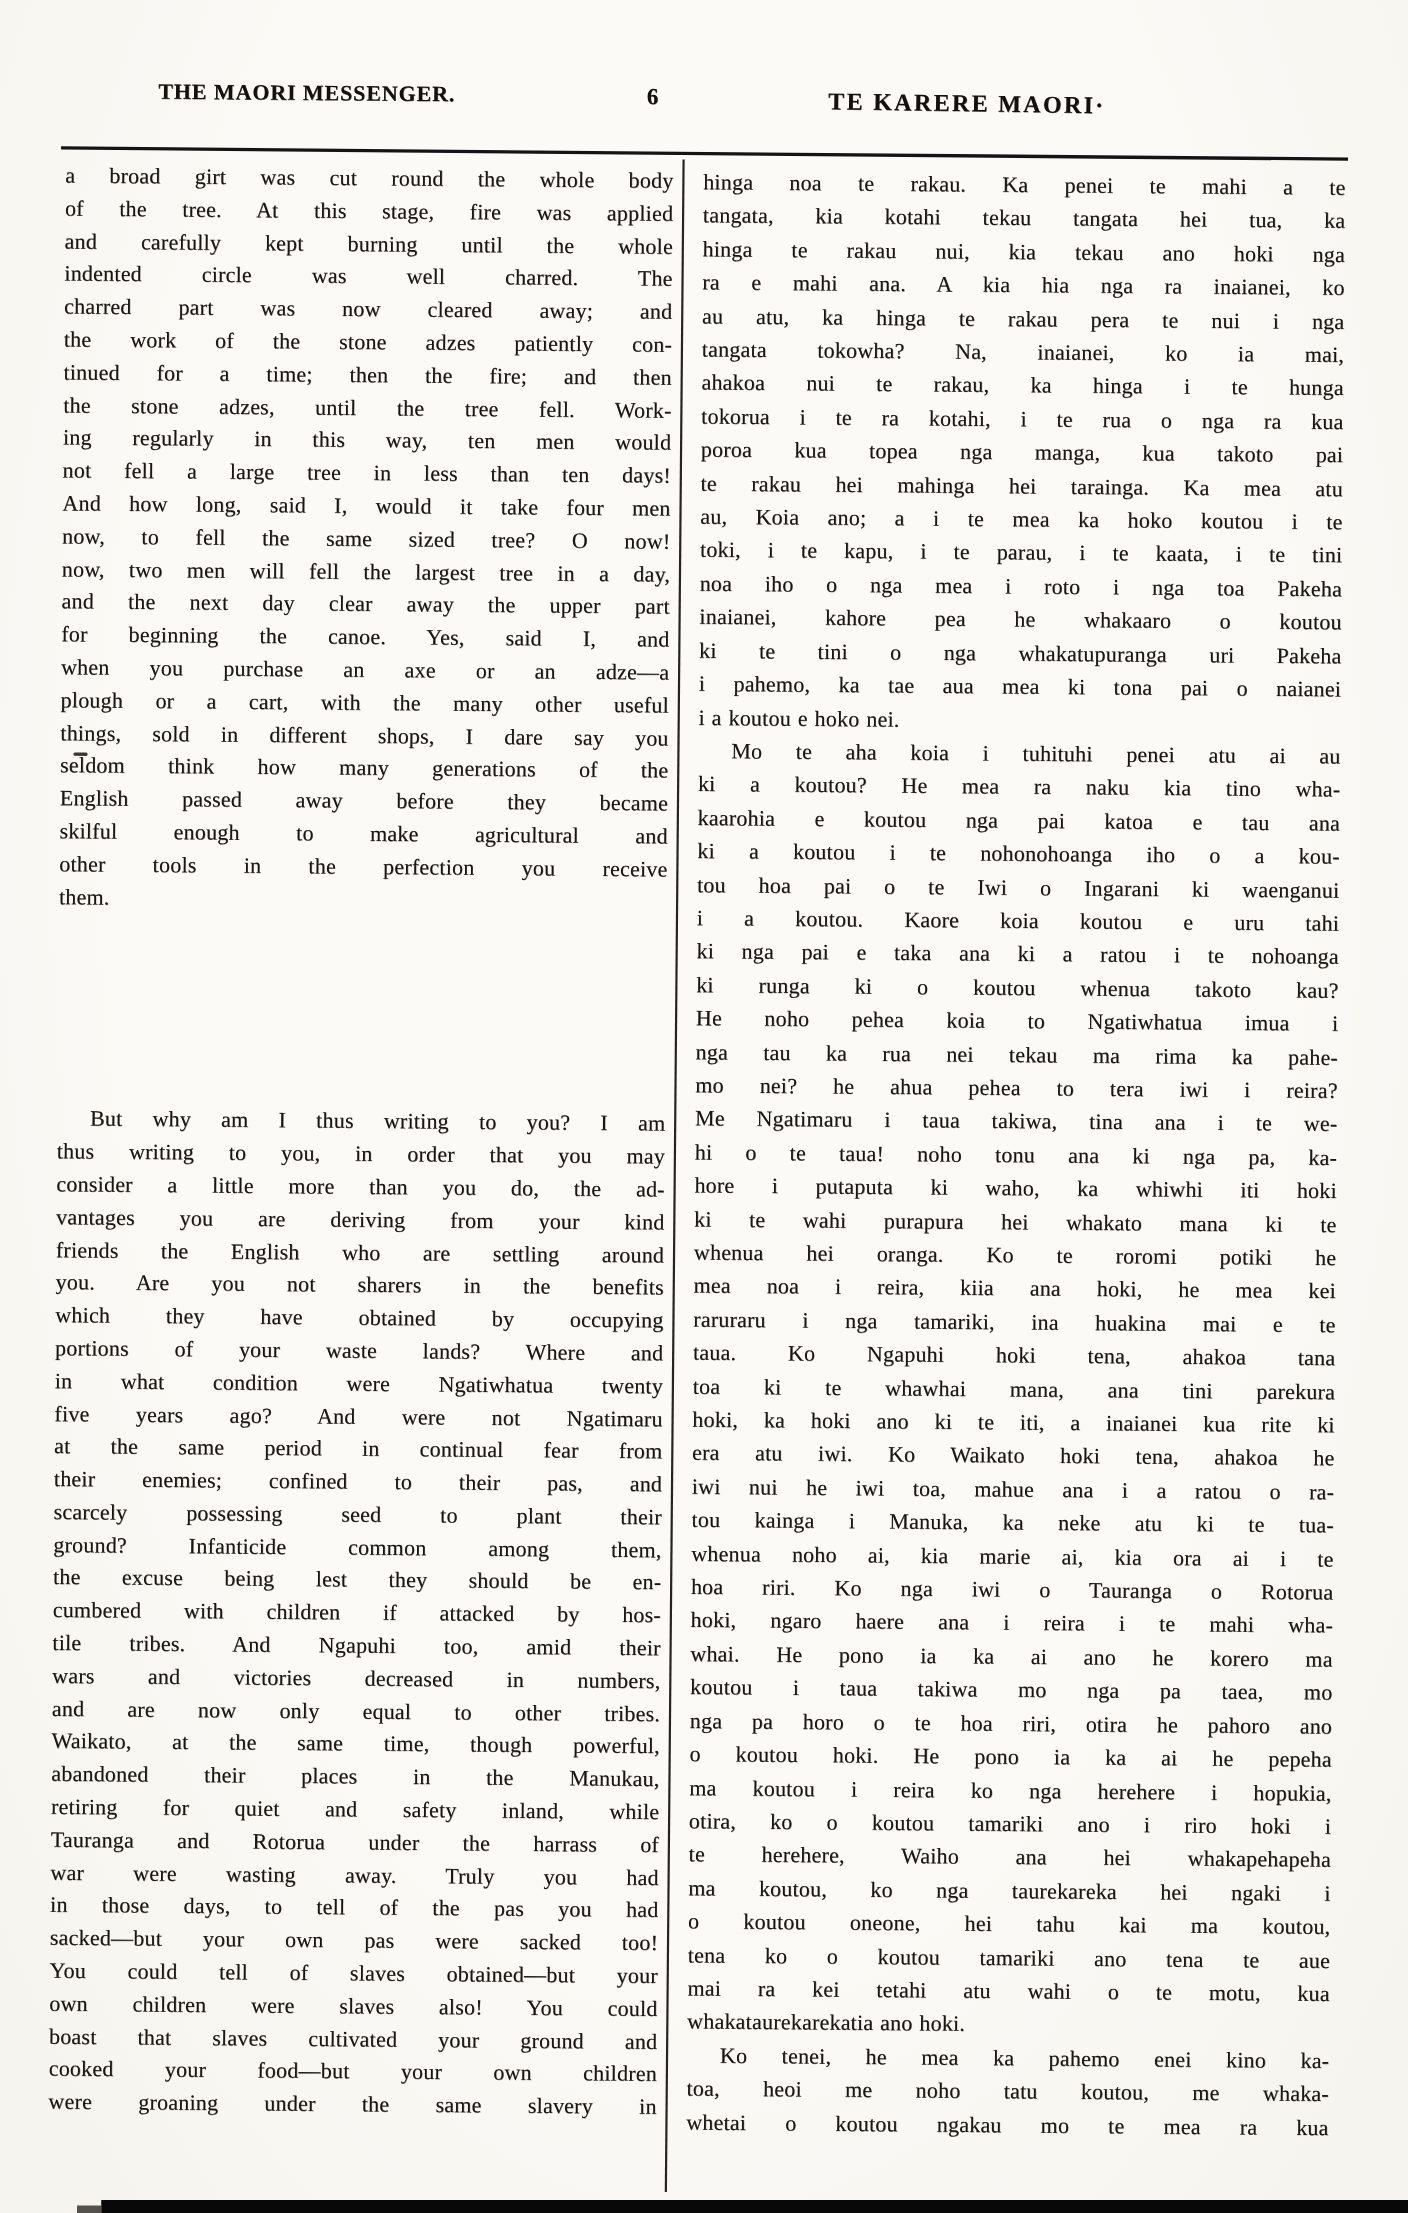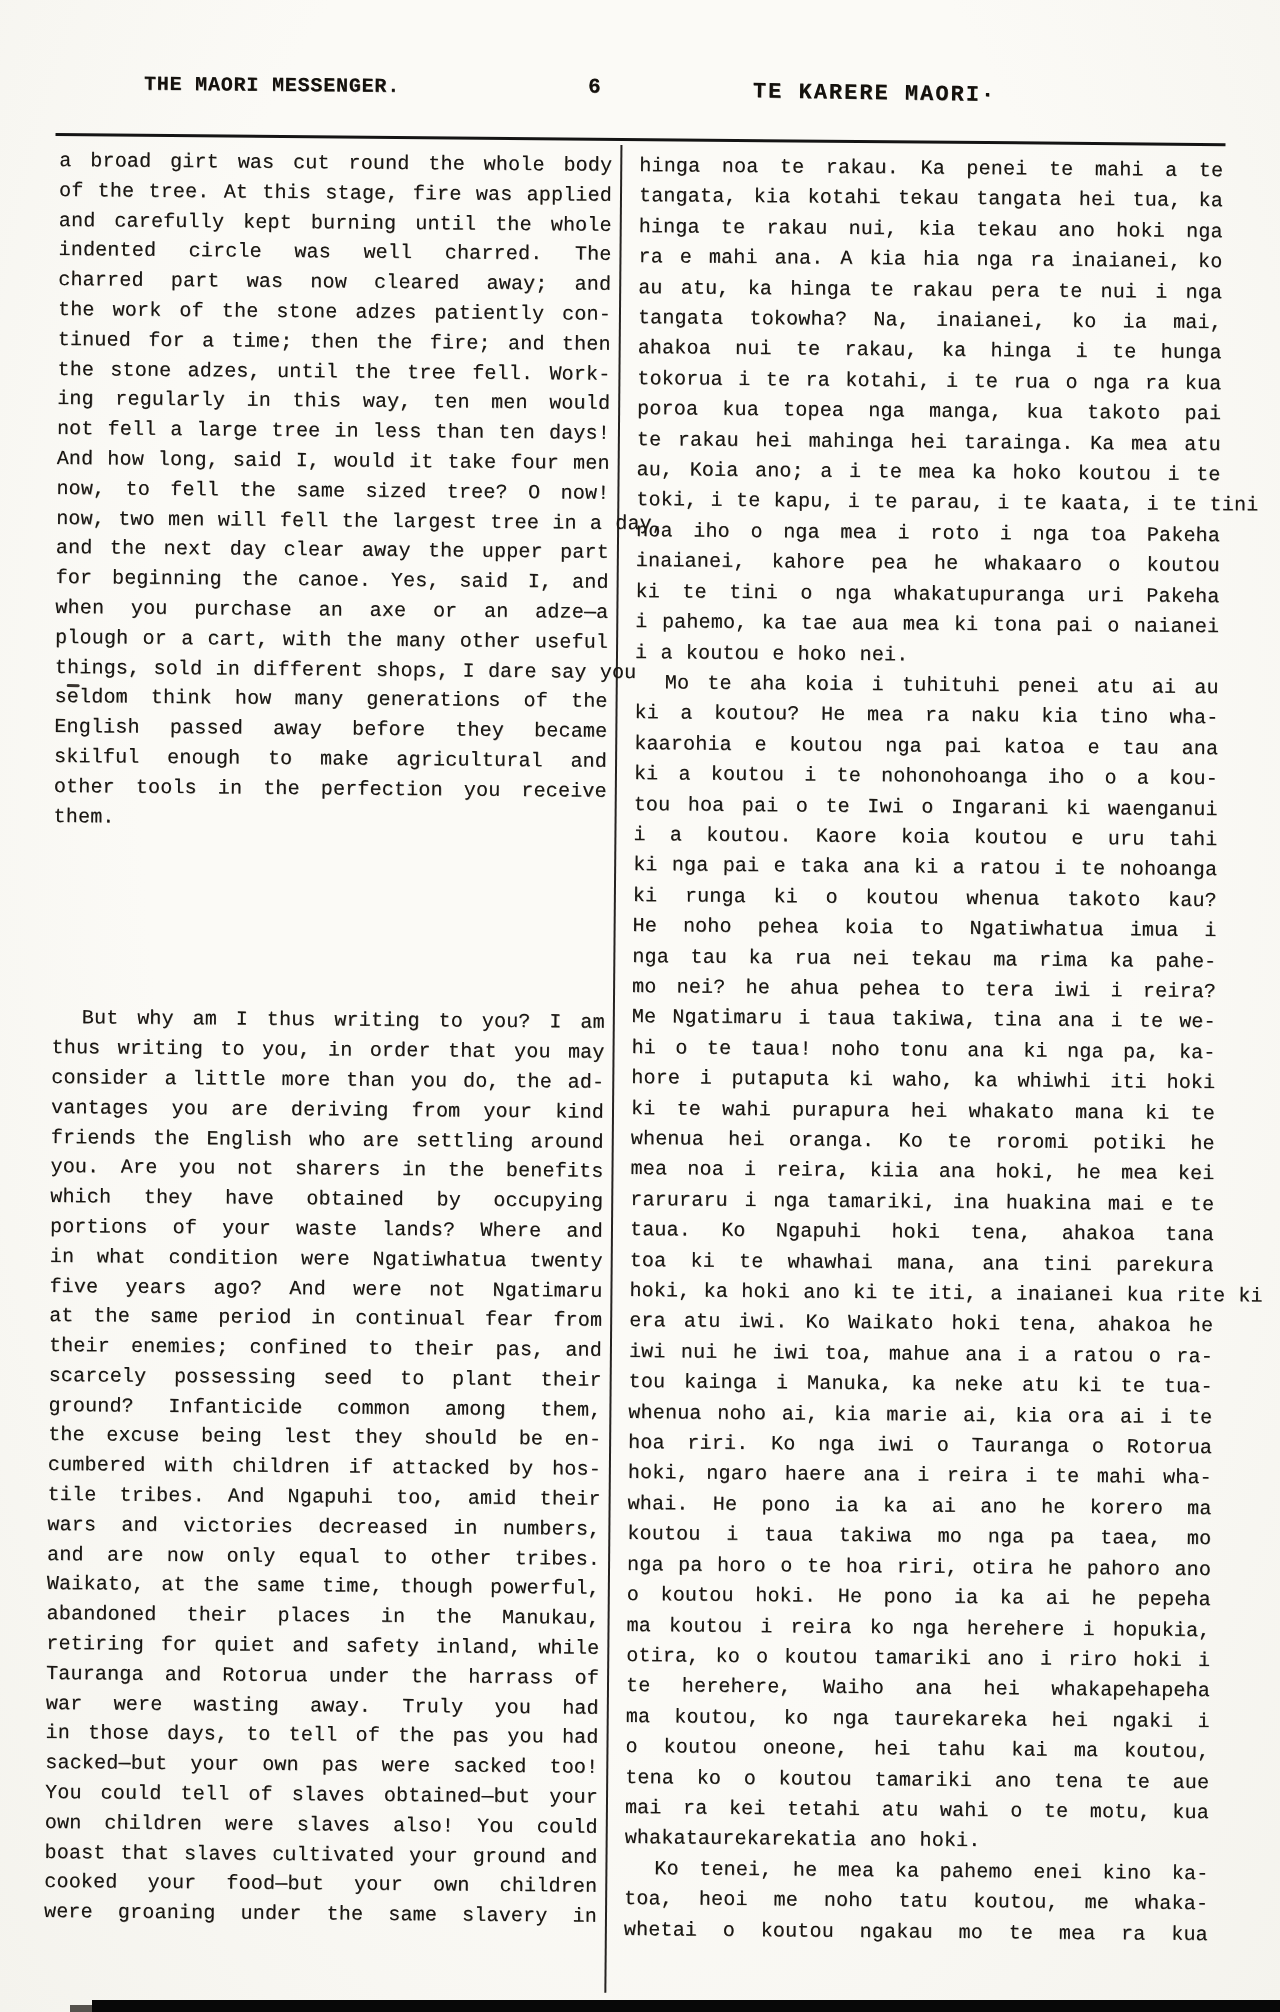--- a/index.html
+++ b/index.html
@@ -1,20 +1,20 @@
 <!DOCTYPE html>
 <html><head>
 <meta charset="utf-8">
 <style>
   html,body { margin:0; padding:0; background:#e9e8e4; }
   .page {
     position:relative; width:1280px; height:2012px; margin:0 auto;
     background: radial-gradient(ellipse at 50% 38%, #fbfaf6 55%, #f4f3ed 100%);
     overflow:hidden;
-    font-family:Liberation Mono, monospace;
+    font-family:Liberation Serif, serif;
     color:#1a1713;
   }
   .sheet { position:absolute; inset:0; transform:rotate(0.5deg); transform-origin:60px 80px; }
 
   
   .htitle, .pagenum {
     position:absolute; font-weight:bold; white-space:nowrap;
     color:#14110d; text-shadow:0.4px 0.4px 0.5px rgba(20,16,10,0.55);
   }
   .htitle.left  { left:144px; top:72px; font-size:20px; letter-spacing:0.8px; }

